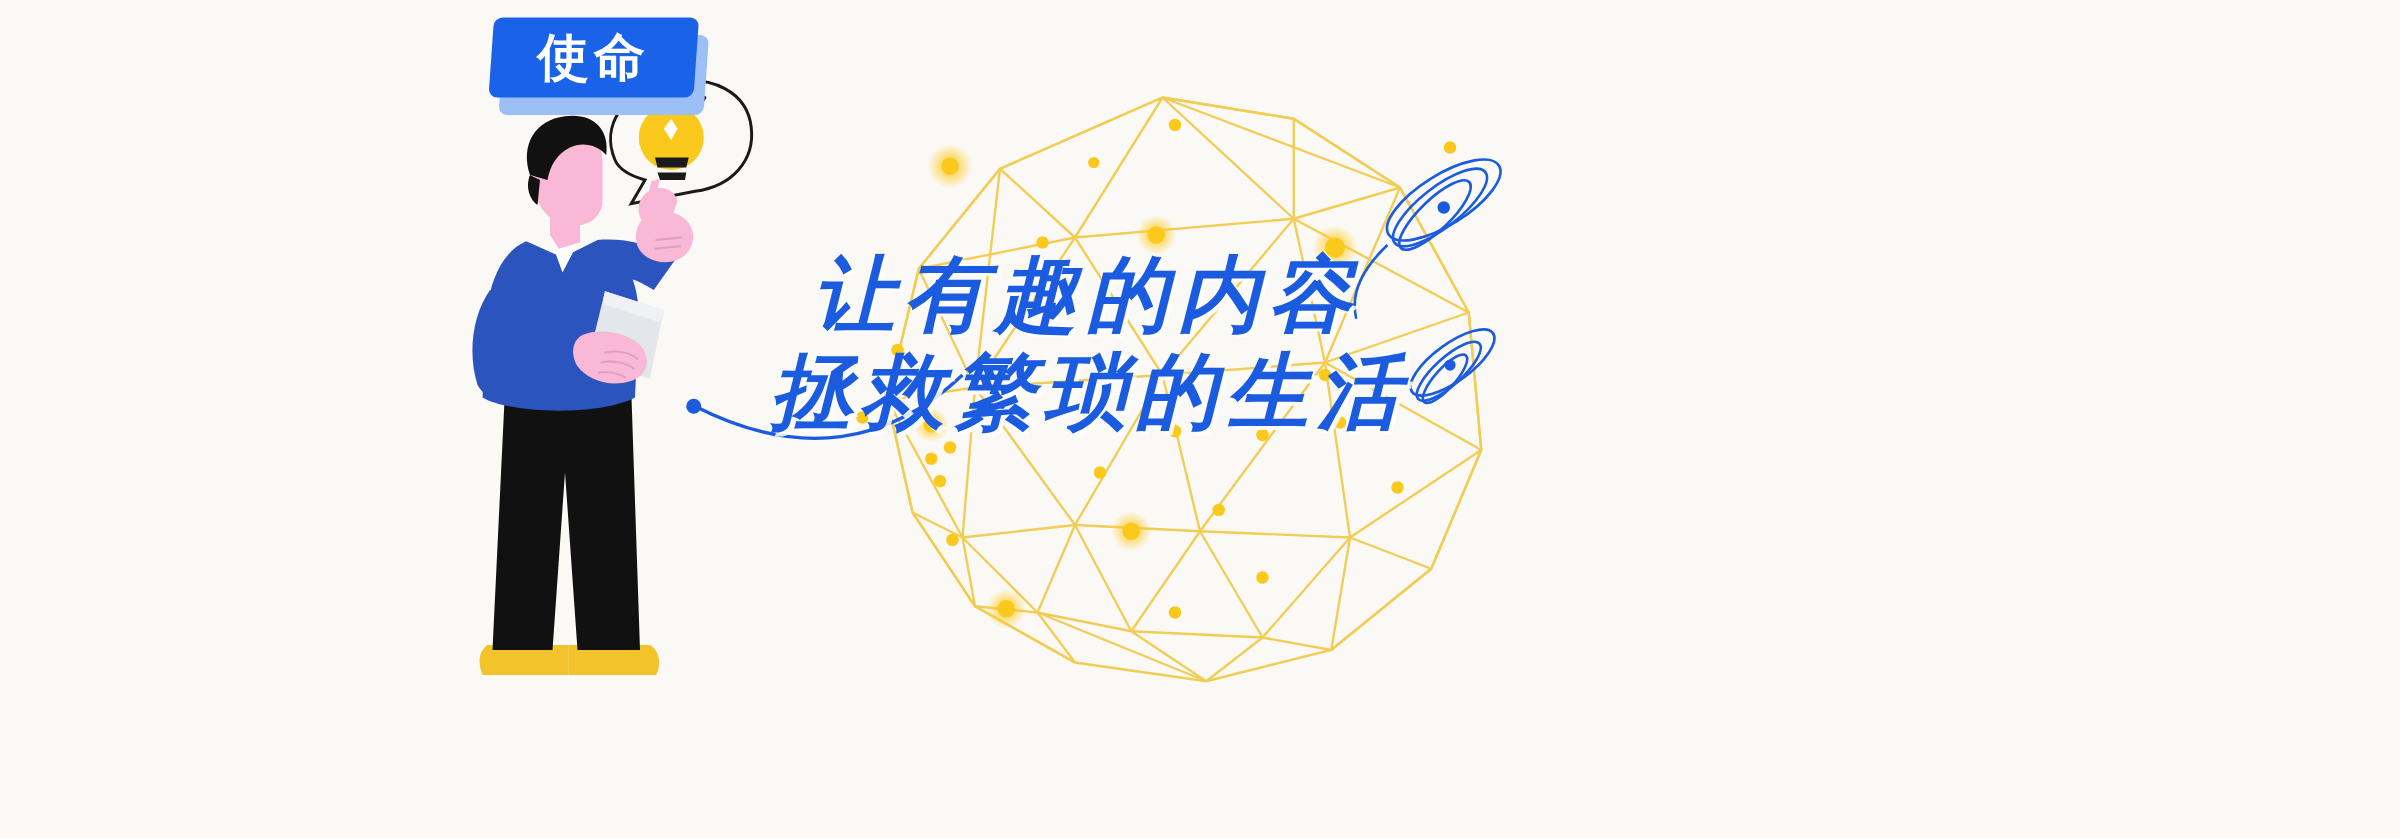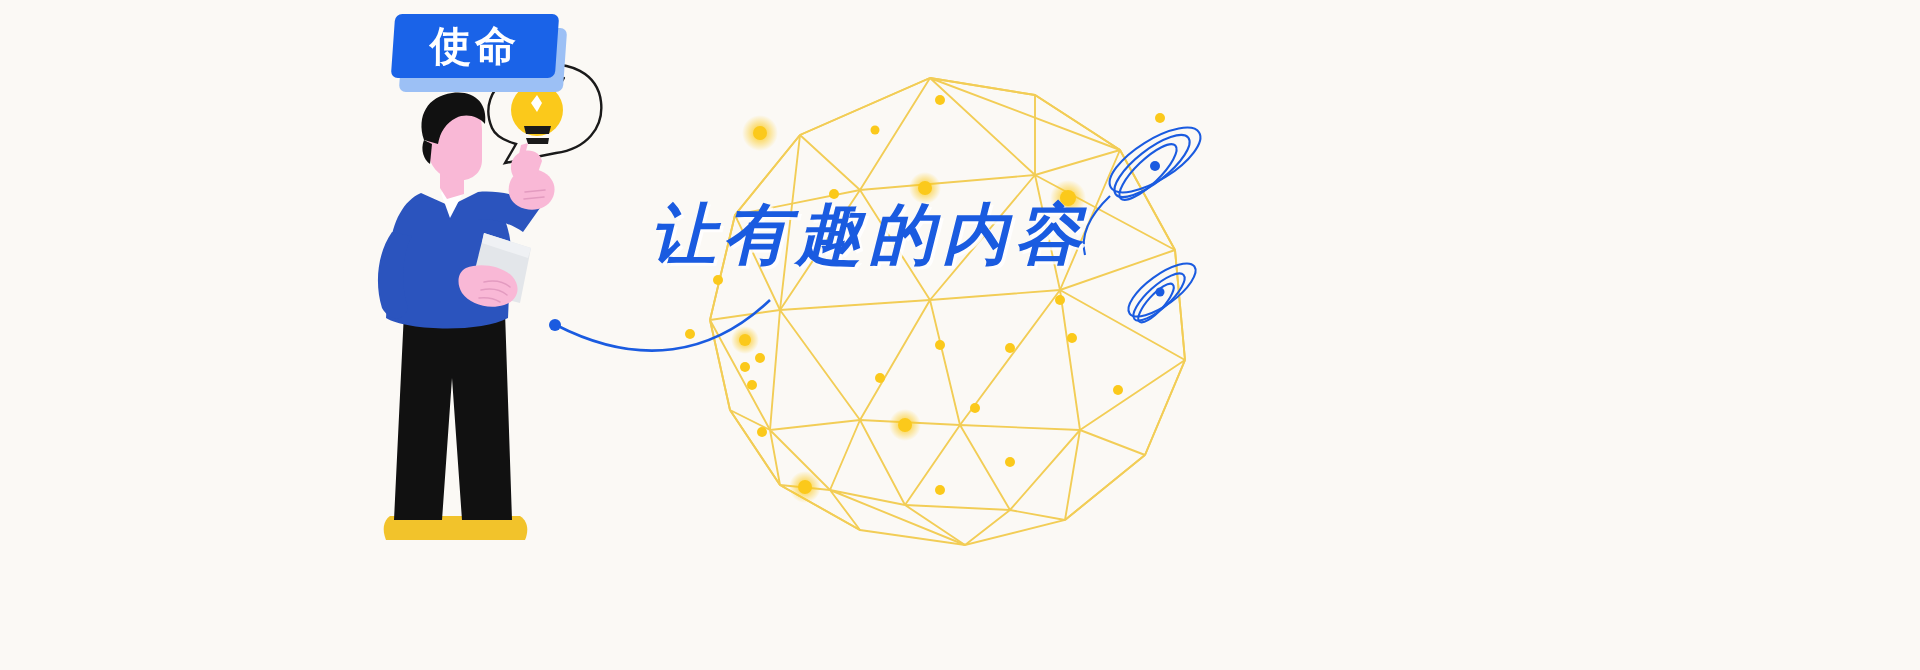--- a/index.html
+++ b/index.html
@@ -51,21 +51,21 @@
   }
   .headline-line{
     color:#1A5BE0;
     font-size:66px;
     font-weight:bold;
     font-style:italic;
     letter-spacing:7px;
     line-height:78px;
     white-space:nowrap;
     text-shadow:3px 3px 0 rgba(255,255,255,.85);
-    font-family:Liberation Serif, serif;
+    font-family:Liberation Sans, sans-serif;
   }
   #headline-line-2{margin-left:-34px;}
   
   .layer{position:absolute;left:0;top:0;width:1920px;height:670px;}
   #net-layer{z-index:1;}
   #orbit-layer{z-index:2;}
   #person-layer{z-index:3;}
   #badge-wrap{z-index:5;}
   #headline{z-index:4;}
 </style>
@@ -244,15 +244,16 @@
 
   <div id="badge-wrap">
     <div id="badge-shadow"></div>
     <div id="badge">
       <span id="badge-label">使命</span>
     </div>
   </div>
 
   <div id="headline">
     <div class="headline-line" id="headline-line-1">让有趣的内容</div>
+    <div class="headline-line" id="headline-line-2">拯救繁琐的生活</div>
   </div>
 
 </div>
 
 </body></html>

